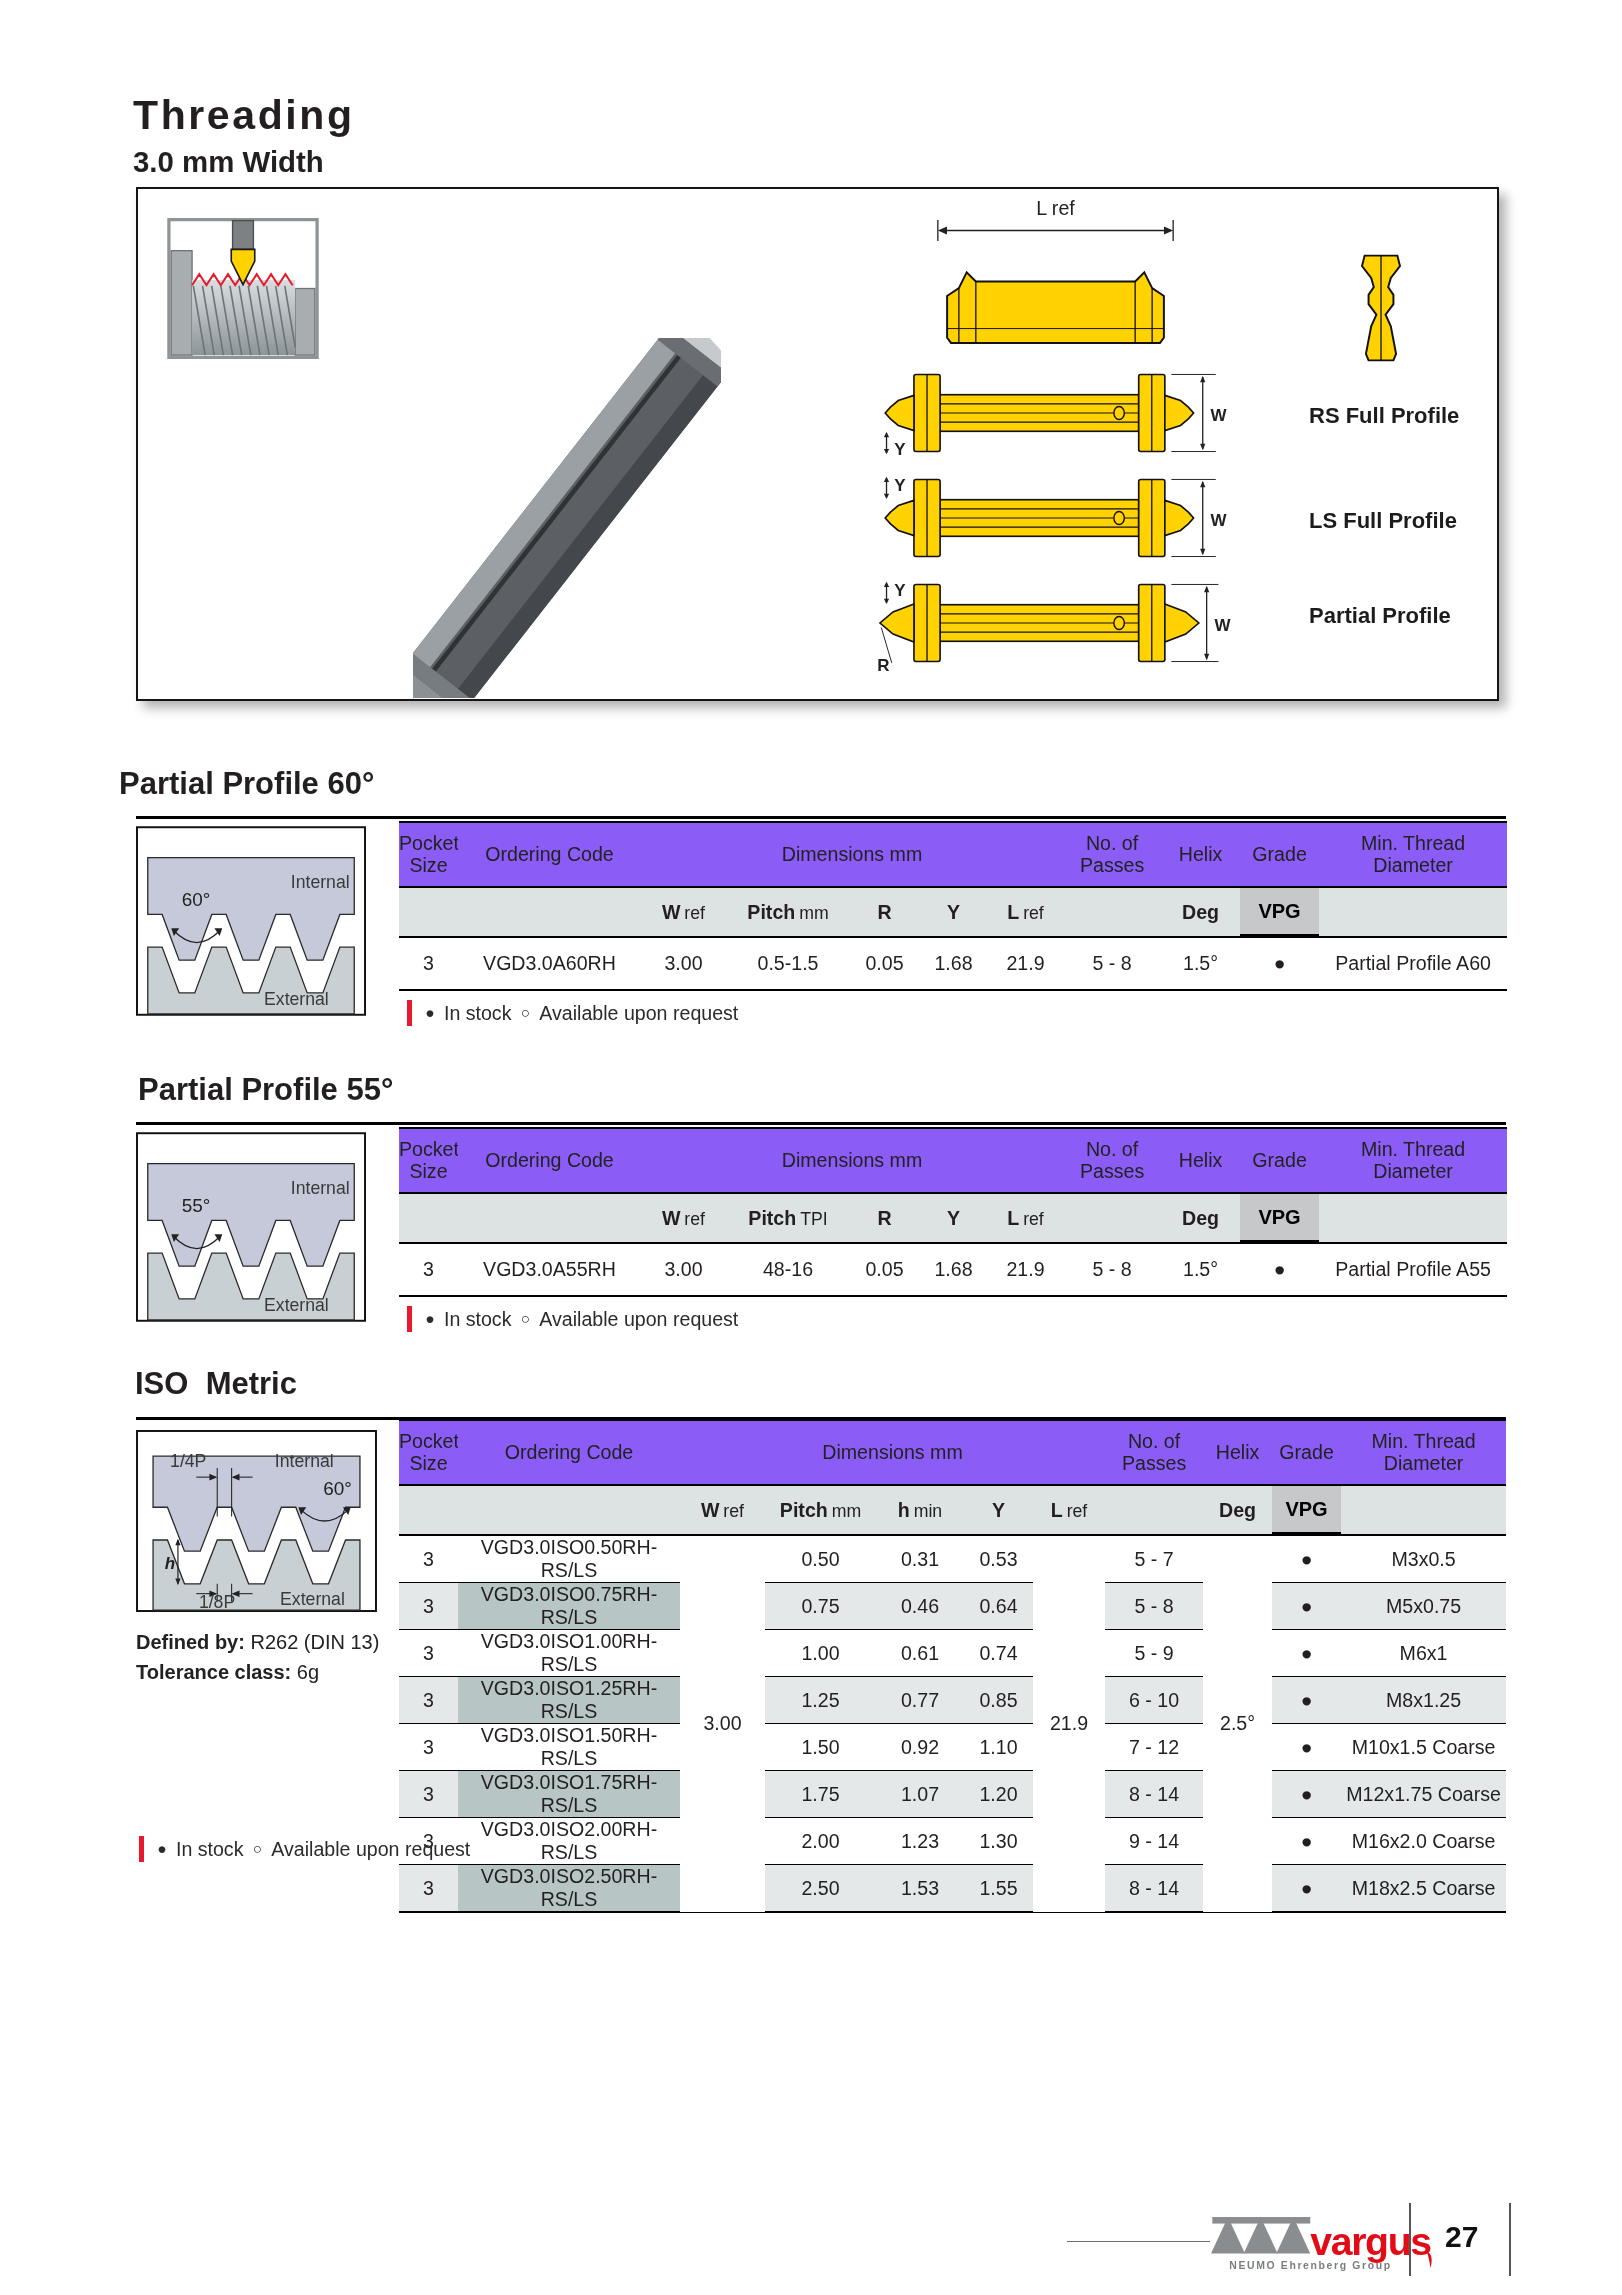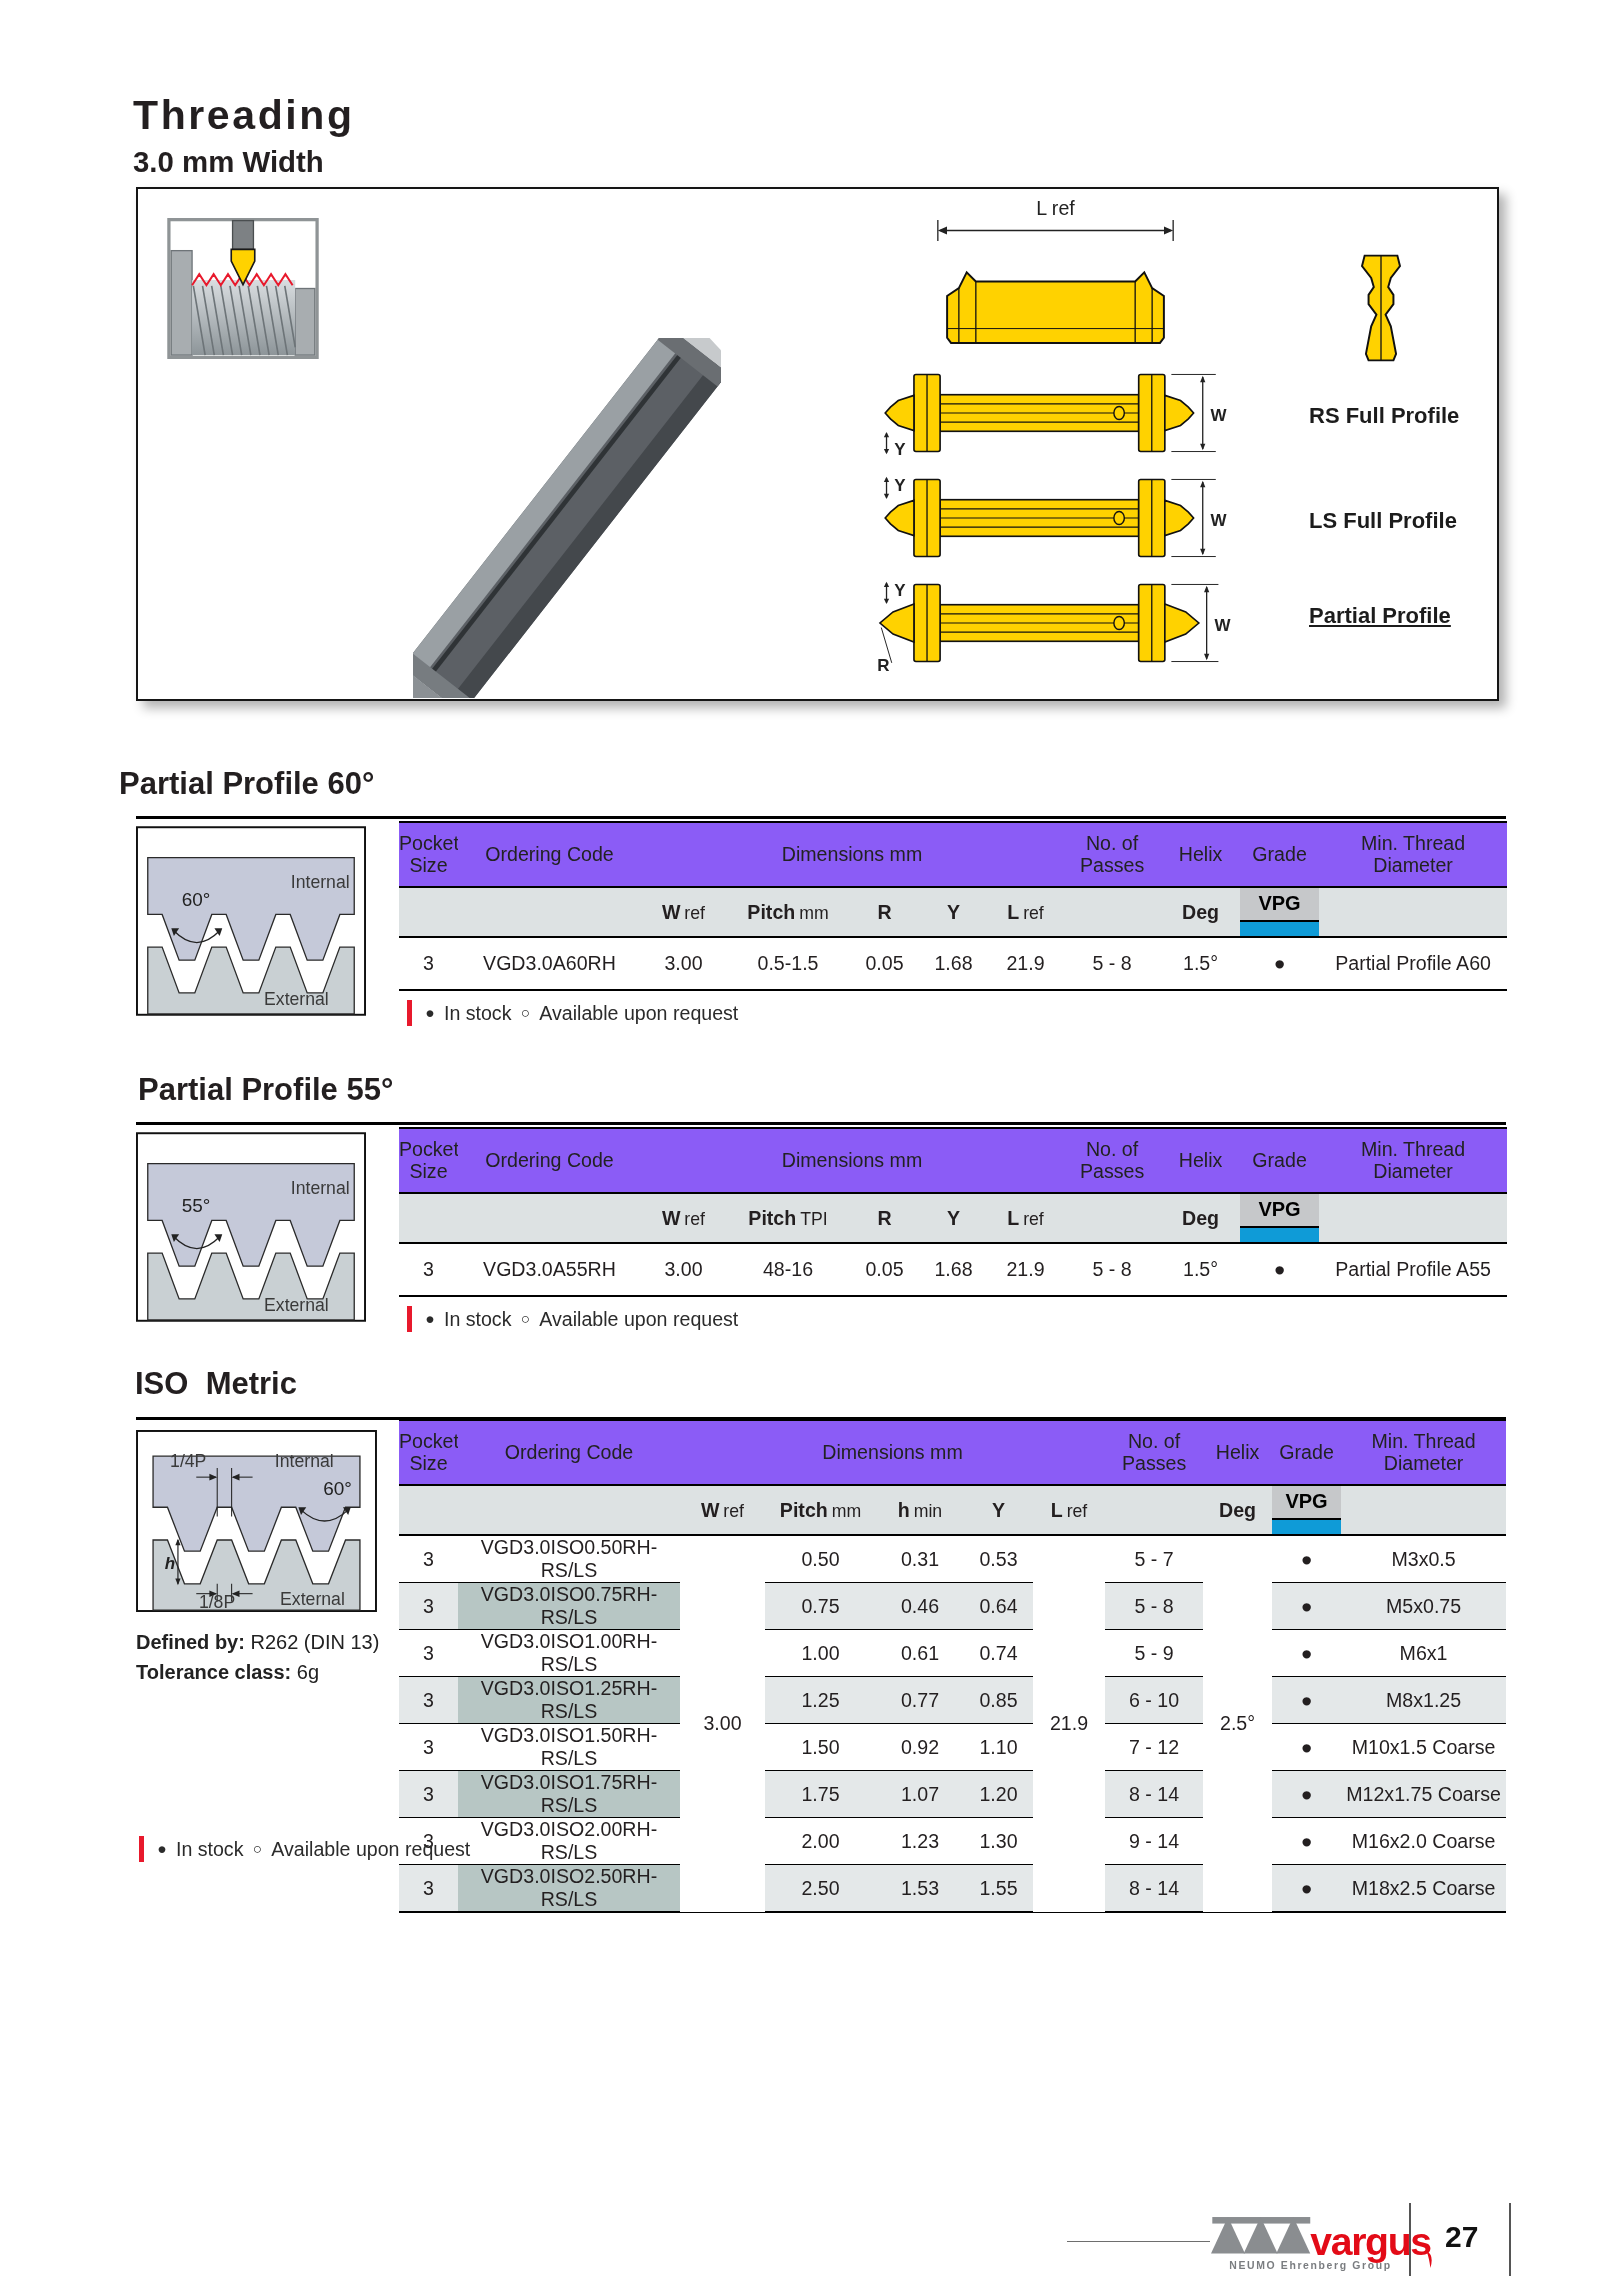--- a/index.html
+++ b/index.html
@@ -28,21 +28,21 @@
   table.cat tr.sub td{background:#dde2e3;height:48px;border-bottom:2px solid #000;position:relative;}
   table.cat tr.body td{height:51px;border-top:1.3px solid #000;border-bottom:2.6px solid #000;background:#fff;}
   table.cat.iso tr.body td{height:37px;border-bottom:0.7px solid #000;}
   table.cat.iso tr.body.last td{border-bottom:2.6px solid #000;}
   table.cat .code-cell{background:#cfdcda;}
   table.cat.iso tr.even td{background:#e4e8e9;}
   table.cat.iso tr.even td.code-cell{background:#b7c6c4;}
   table.cat.iso td.merged{background:#fff;border-bottom:2.6px solid #000;}
   .unit{font-weight:normal;font-size:17.7px;margin-left:3.9px;}
   .bold{font-weight:bold;}
-  .vpg{position:absolute;left:50%;transform:translateX(-50%);top:0;bottom:0;width:84px;display:flex;flex-direction:column;}
+  .vpg{position:absolute;left:50%;transform:translateX(-50%);top:0;bottom:0;width:84px;display:flex;flex-direction:row;}
   .vpg-top{flex:1;background:#c6c8ca;font-weight:bold;font-size:20px;display:flex;align-items:center;justify-content:center;border-bottom:2px solid #000;color:#000;}
   .vpg-bar{height:14.4px;background:#0f9bd7;}
   .grade-dot{font-size:15.7px;}
   
   .legend{display:flex;align-items:center;font-size:19.6px;color:#2b2b2b;gap:9.2px;}
   .legend .bar{width:5.2px;height:26px;background:#e8192c;margin-right:3.9px;}
   .legend .dotf{font-size:15.7px;}
   .legend .doto{font-size:15.7px;}
   .defined{font-size:20px;color:#222;}
   .defined b{font-size:20px;}
@@ -193,21 +193,21 @@
     <polygon points="502,28 510,28 506,18" fill="#222"></polygon>
       <polygon points="502,122 510,122 506,132" fill="#222"></polygon>
     <text x="518" y="88" class="dim-label">W</text>
     <line x1="16" y1="14" x2="16" y2="44" stroke="#222" stroke-width="2"></line>
     <polygon points="12,20 20,20 16,12" fill="#222"></polygon>
       <polygon points="12,38 20,38 16,46" fill="#222"></polygon>
     <text x="28" y="34" class="dim-label">Y</text>
     <line x1="24" y1="136" x2="8" y2="82" stroke="#222" stroke-width="1.5"></line>
     <text x="2" y="148" class="dim-label">R</text>
   </svg>
-  <div class="abs profile-name" style="top:414px;text-decoration:underline;">Partial Profile</div>
+  <div class="abs profile-name" style="top:414px;">Partial Profile</div>
 
 </div>
 
 <div class="abs sec-heading" style="left:119px;top:766px;text-align:right;">Partial Profile 60°</div>
 <div class="abs sec-rule" style="top:816px;"></div>
 
 <svg class="abs" style="left:136px;top:826px;" width="230" height="190" viewBox="0 0 352 290">
   <rect x="1.5" y="1.5" width="349" height="287" fill="#fff" stroke="#111" stroke-width="3"></rect>
   <polygon points="18,135 40,135 66,205 90,205 116,135 138,135 164,205 188,205 214,135 236,135 262,205 286,205 312,135 334,135 334,48 18,48" fill="#c5c9d9" stroke="#2a2a2a" stroke-width="2"></polygon>
   <polygon points="18,185 40,185 66,255 90,255 116,185 138,185 164,255 188,255 214,185 236,185 262,255 286,255 312,185 334,185 334,287 18,287" fill="#c9d0d3" stroke="#2a2a2a" stroke-width="2"></polygon>

